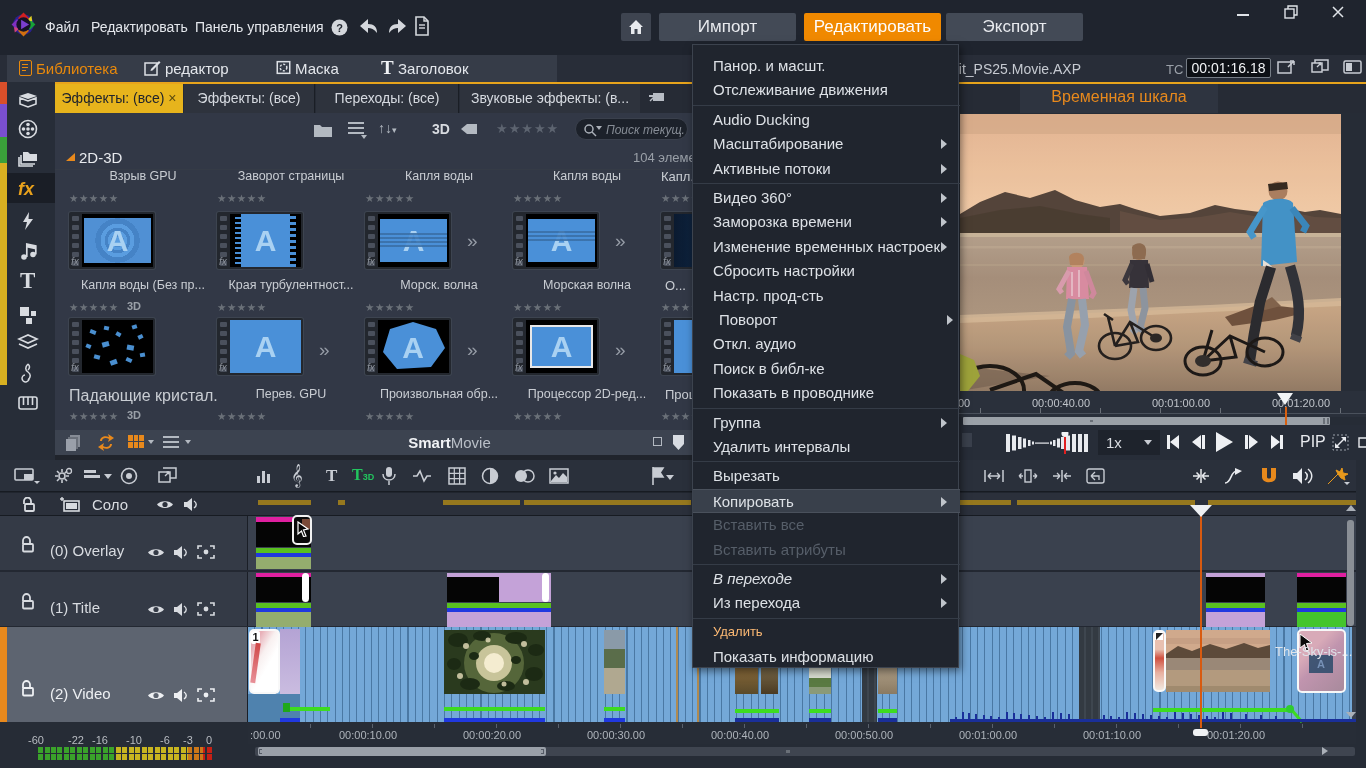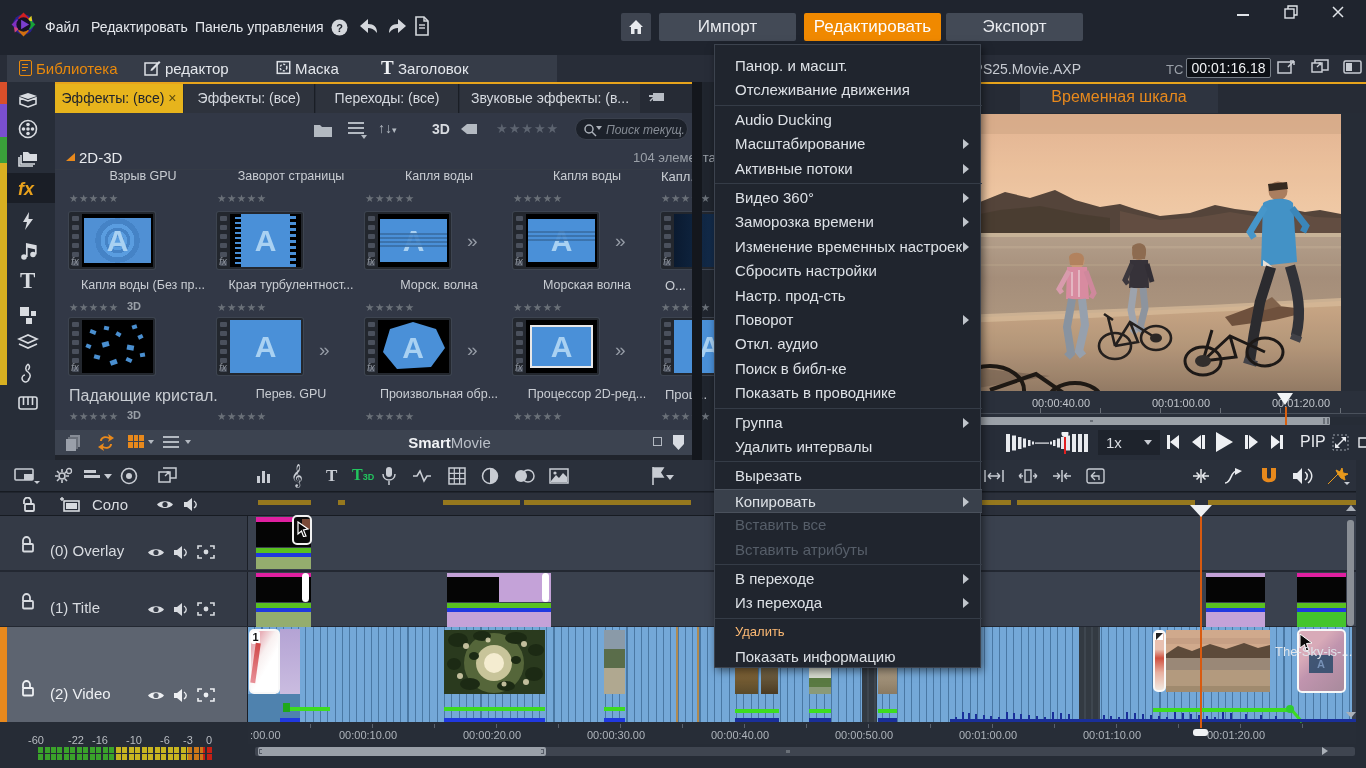--- a/index.html
+++ b/index.html
@@ -1060,21 +1060,21 @@
 
 <div class="ab" style="left:1356px;top:460px;width:10px;height:308px;background:#262c36;"></div>
 <div class="ab" style="left:1346px;top:505px;width:0;height:0;border-left:5px solid transparent;border-right:5px solid transparent;border-bottom:6px solid #aab0b8;"></div>
 <div class="ab" style="left:1347px;top:520px;width:7px;height:106px;background:#8a8f96;border-radius:3px;"></div>
 <div class="ab" style="left:1346px;top:712px;width:0;height:0;border-left:5px solid transparent;border-right:5px solid transparent;border-top:6px solid #aab0b8;"></div>
 
 <div class="ab" style="left:1200px;top:516px;width:2px;height:212px;background:#d85a10;z-index:40;"></div>
 <div class="ab" style="left:1190px;top:505px;width:0;height:0;border-left:11px solid transparent;border-right:11px solid transparent;border-top:12px solid #eef0f3;z-index:41;"></div>
 <div class="ab" style="left:1193px;top:729px;width:15px;height:7px;background:#f0f2f4;border-radius:3px;z-index:41;"></div>
 
-<div class="ab" style="left:692px;top:44px;width:267px;height:624px;background:#20252e;border:1px solid #3c434e;box-shadow:2px 3px 8px rgba(0,0,0,0.5);z-index:100;margin-left:22px;" id="ctxmenu">
+<div class="ab" style="left:692px;top:44px;width:267px;height:624px;background:#20252e;border:1px solid #3c434e;box-shadow:2px 3px 8px rgba(0,0,0,0.5);z-index:100;" id="ctxmenu">
       <div class="ab" style="left:0;top:9px;width:267px;height:24.4px;">
         <div class="ab" style="left:20px;top:3px;font-size:15px;color:#dde1e6;white-space:nowrap;">Панор. и масшт.</div>
       </div>
       <div class="ab" style="left:0;top:33.4px;width:267px;height:24.4px;">
         <div class="ab" style="left:20px;top:3px;font-size:15px;color:#dde1e6;white-space:nowrap;">Отслеживание движения</div>
       </div>
       <div class="ab" style="left:0;top:59.8px;width:267px;height:1px;background:#353c47;"></div>
       <div class="ab" style="left:0;top:62.8px;width:267px;height:24.4px;">
         <div class="ab" style="left:20px;top:3px;font-size:15px;color:#dde1e6;white-space:nowrap;">Audio Ducking</div>
       </div>
@@ -1098,21 +1098,21 @@
       <div class="ab" style="left:0;top:189.8px;width:267px;height:24.4px;">
         <div class="ab" style="left:20px;top:3px;font-size:15px;color:#dde1e6;white-space:nowrap;">Изменение временных настроек</div>
         <div class="ab" style="left:248px;top:7px;width:0;height:0;border-top:5px solid transparent;border-bottom:5px solid transparent;border-left:6px solid #c0c5cb;"></div>
       </div>
       <div class="ab" style="left:0;top:214.20000000000002px;width:267px;height:24.4px;">
         <div class="ab" style="left:20px;top:3px;font-size:15px;color:#dde1e6;white-space:nowrap;">Сбросить настройки</div>
       </div>
       <div class="ab" style="left:0;top:238.60000000000002px;width:267px;height:24.4px;">
         <div class="ab" style="left:20px;top:3px;font-size:15px;color:#dde1e6;white-space:nowrap;">Настр. прод-сть</div>
       </div>
-      <div class="ab" style="left:0;top:263px;width:236px;height:24.4px;">
+      <div class="ab" style="left:6px;top:263px;width:236px;height:24.4px;">
         <div class="ab" style="left:20px;top:3px;font-size:15px;color:#dde1e6;white-space:nowrap;">Поворот</div>
         <div class="ab" style="left:248px;top:7px;width:0;height:0;border-top:5px solid transparent;border-bottom:5px solid transparent;border-left:6px solid #c0c5cb;"></div>
       </div>
       <div class="ab" style="left:0;top:287.4px;width:267px;height:24.4px;">
         <div class="ab" style="left:20px;top:3px;font-size:15px;color:#dde1e6;white-space:nowrap;">Откл. аудио</div>
       </div>
       <div class="ab" style="left:0;top:311.79999999999995px;width:267px;height:24.4px;">
         <div class="ab" style="left:20px;top:3px;font-size:15px;color:#dde1e6;white-space:nowrap;">Поиск в библ-ке</div>
       </div>
       <div class="ab" style="left:0;top:336.19999999999993px;width:267px;height:24.4px;">
@@ -1135,21 +1135,21 @@
         <div class="ab" style="left:248px;top:7px;width:0;height:0;border-top:5px solid transparent;border-bottom:5px solid transparent;border-left:6px solid #c0c5cb;"></div>
       </div>
       <div class="ab" style="left:0;top:468.1999999999998px;width:267px;height:24.4px;">
         <div class="ab" style="left:20px;top:3px;font-size:15px;color:#565e69;white-space:nowrap;">Вставить все</div>
       </div>
       <div class="ab" style="left:0;top:492.5999999999998px;width:267px;height:24.4px;">
         <div class="ab" style="left:20px;top:3px;font-size:15px;color:#565e69;white-space:nowrap;">Вставить атрибуты</div>
       </div>
       <div class="ab" style="left:0;top:518.9999999999998px;width:267px;height:1px;background:#353c47;"></div>
       <div class="ab" style="left:0;top:521.9999999999998px;width:267px;height:24.4px;">
-        <div class="ab" style="left:20px;top:3px;font-size:15px;color:#dde1e6;white-space:nowrap;">В переходе</div>
+        <div class="ab" style="left:20px;top:3px;font-size:15px;color:#dde1e6;white-space:nowrap;font-style:italic;">В переходе</div>
         <div class="ab" style="left:248px;top:7px;width:0;height:0;border-top:5px solid transparent;border-bottom:5px solid transparent;border-left:6px solid #c0c5cb;"></div>
       </div>
       <div class="ab" style="left:0;top:546.3999999999997px;width:267px;height:24.4px;">
         <div class="ab" style="left:20px;top:3px;font-size:15px;color:#dde1e6;white-space:nowrap;">Из перехода</div>
         <div class="ab" style="left:248px;top:7px;width:0;height:0;border-top:5px solid transparent;border-bottom:5px solid transparent;border-left:6px solid #c0c5cb;"></div>
       </div>
       <div class="ab" style="left:0;top:572.7999999999997px;width:267px;height:1px;background:#353c47;"></div>
       <div class="ab" style="left:0;top:575.7999999999997px;width:267px;height:24.4px;">
         <div class="ab" style="left:20px;top:3px;font-size:13px;color:#fdba74;white-space:nowrap;">Удалить</div>
       </div>

